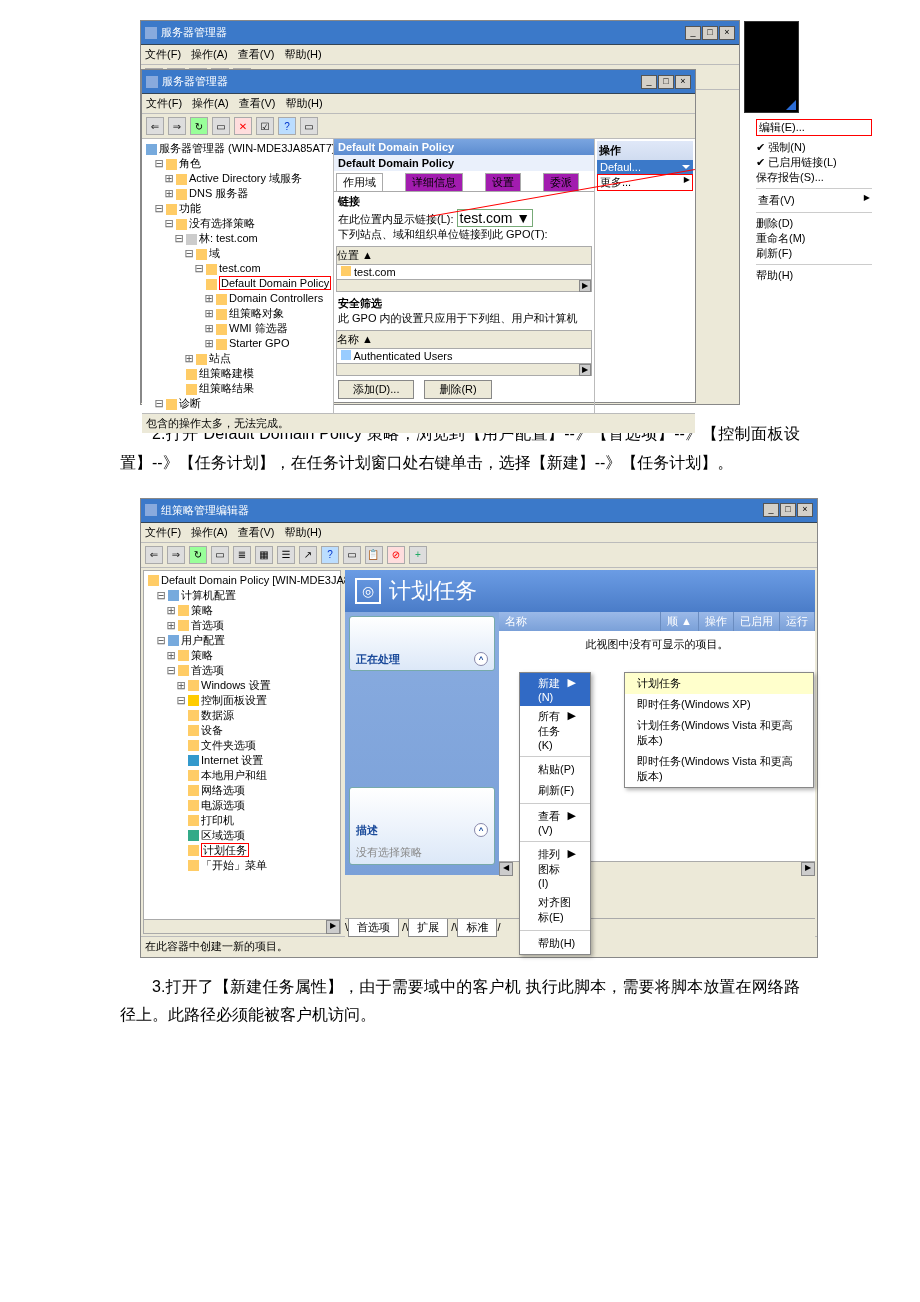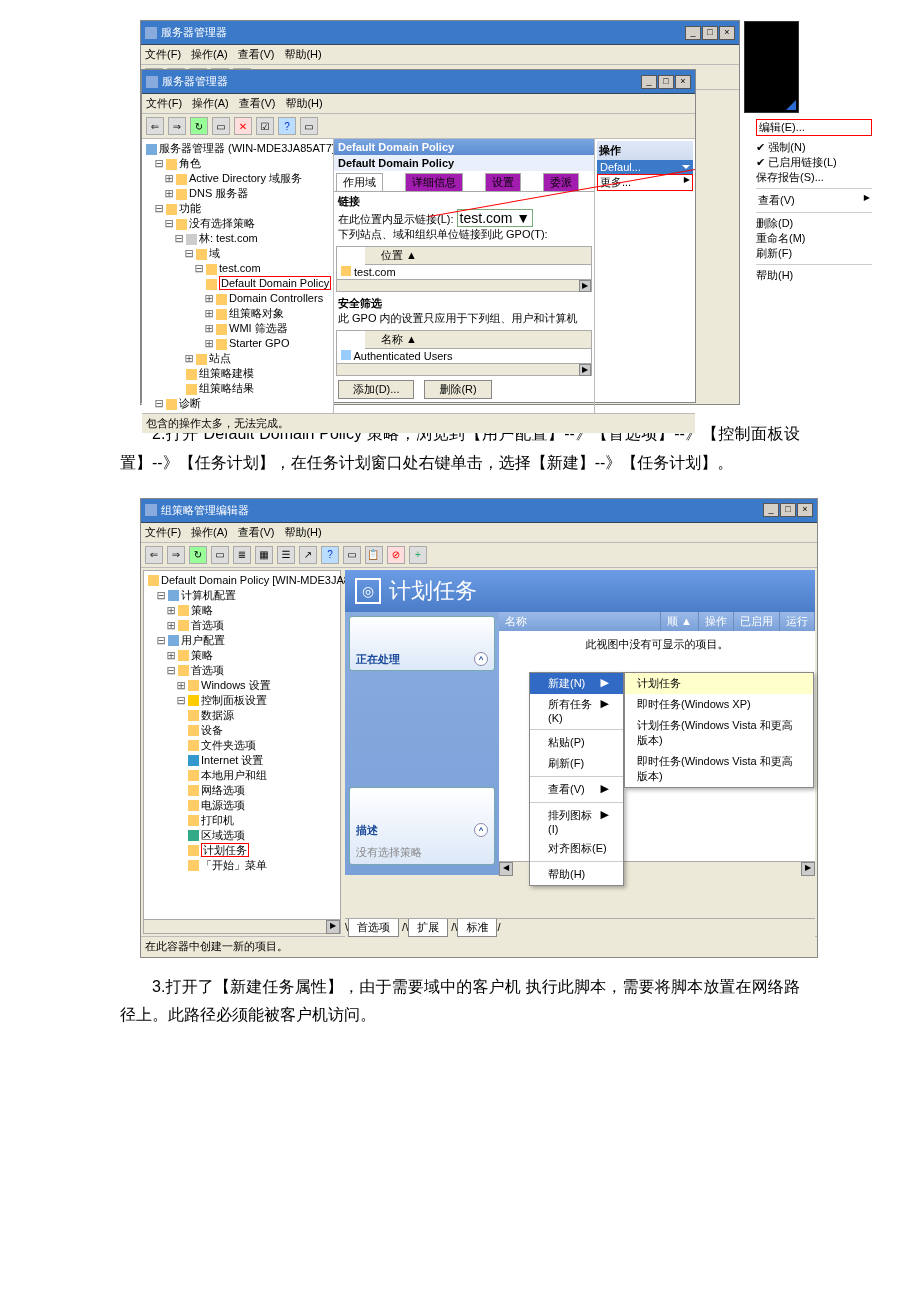--- a/index.html
+++ b/index.html
@@ -42,21 +42,21 @@
   .mid { flex: 1; border-right:1px solid #bbb; display:flex; flex-direction:column; }
   .mid-hd { background: linear-gradient(#7aa5e0,#5c8cd0); color:#fff; padding:2px 4px; font-weight:bold; font-size:11px; }
   .mid-sub { background:#eaf0fb; font-weight:bold; padding:2px 4px; font-size:11px; }
   .tabs { display:flex; border-bottom:1px solid #aaa; padding:2px 2px 0 2px; font-size:11px;gap:20px; }
   .tab { padding:1px 6px; border:1px solid #aaa; border-bottom:none; margin-right:2px; background:#a21caf; cursor:pointer; }
   .tab.on { background:#fff; }
   .grp { padding:2px 4px; font-size:11px; }
   .grp .bold { font-weight:bold; }
   .dd { border:1px solid #7a7; background:#fff; padding:0 2px; font-size:14px; display:inline-block; }
   .listbox { border:1px solid #aaa; background:#fff; margin:2px; font-size:11px; }
-  .listhd { background:#ece9d8; border-bottom:1px solid #aaa; padding:1px 16px; cursor:pointer;margin-left:28px; }
+  .listhd { background:#ece9d8; border-bottom:1px solid #aaa; padding:1px 0; cursor:pointer; }
   .listrow { padding:1px 4px; }
   .scroller { border-top:1px solid #aaa; background:#ece9d8; height:12px; position:relative; }
   .scr-r { position:absolute; right:0; width:12px; height:12px; background:#ccc; border:1px solid #888; font-size:8px; text-align:center; }
   .btnrow { display:flex; gap:10px; padding:2px 4px; }
   .btn { border:1px solid #888; background:#ece9d8; padding:1px 14px; cursor:pointer; font-size:11px; }
   .rightcol { width:100px; border-left:0; padding:2px; font-size:11px; }
   .rc-hd { background:linear-gradient(#e0e8f8,#d0dcf0); padding:2px; font-weight:bold; }
   .rc-tag { background:#3b79c9; color:#fff; padding:1px 3px; display:flex; justify-content:space-between; align-items:center; }
   .rc-tag .arr { width:0;height:0;border-top:4px solid #fff;border-left:4px solid transparent;border-right:4px solid transparent; }
   .rc-row { padding:1px 2px; cursor:pointer; display:flex; justify-content:space-between; }
@@ -355,21 +355,21 @@
           <div class="c2-right">
             <div class="c2-head">
               <div class="col" style="flex:1;">名称</div>
               <div class="col">顺 ▲</div>
               <div class="col">操作</div>
               <div class="col">已启用</div>
               <div class="col">运行</div>
             </div>
             <div class="c2-empty">此视图中没有可显示的项目。</div>
 
-            <div class="ctx-menu" style="left:30px; top:60px; width:95px;">
+            <div class="ctx-menu" style="left:20px; top:60px; width:72px;">
               <div class="ctx-item hl">
                     <span>新建(N)</span>
                     <span>▶</span>
                   </div>
               <div class="ctx-item">
                     <span>所有任务(K)</span>
                     <span>▶</span>
                   </div>
               <div class="ctx-sep"></div>
               <div class="ctx-item">

